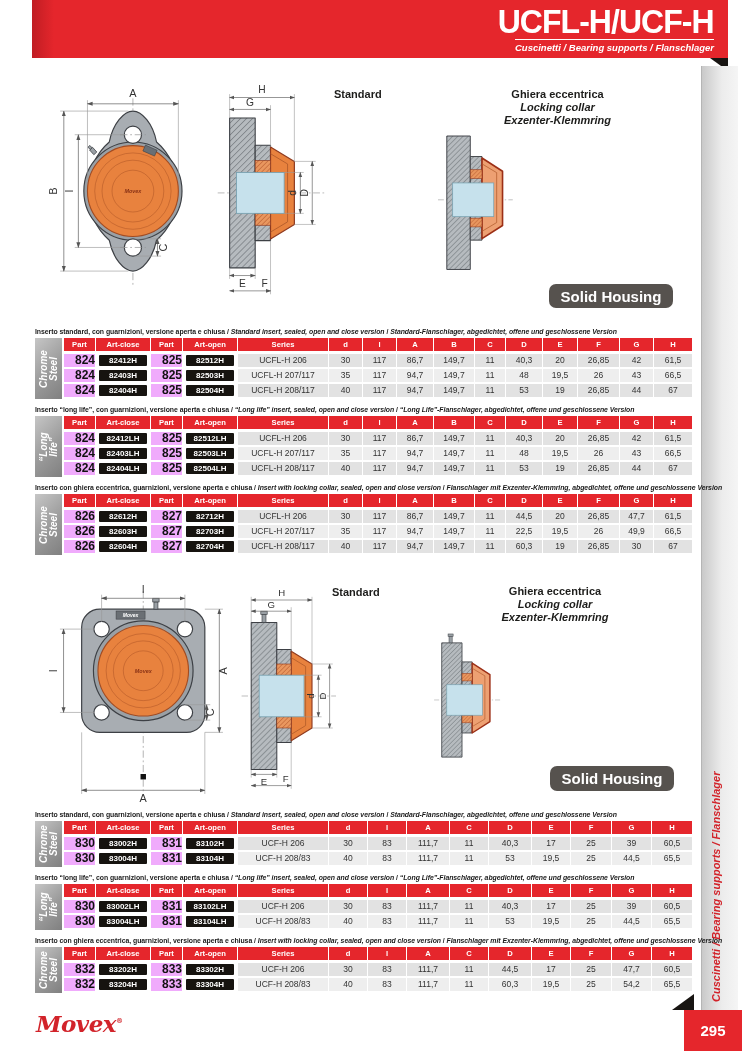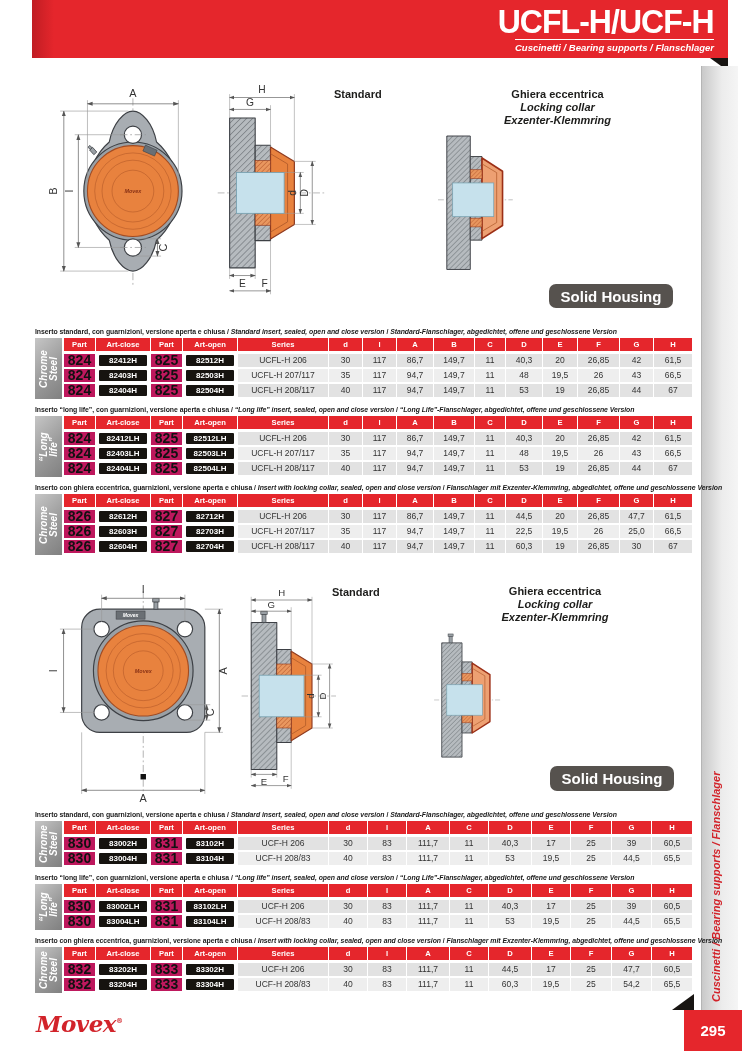--- a/index.html
+++ b/index.html
@@ -82,21 +82,21 @@
     transform:rotate(-90deg);color:#fff;font-weight:bold;font-style:italic;
     font-size:10px;line-height:10px;text-align:center;white-space:nowrap;
   }
   .tbl{width:628px;}
   .hrow,.drow{display:flex;column-gap:1px;height:13px;line-height:13px;margin-bottom:2px;}
   .hrow{margin-bottom:3px;}
   .cell{text-align:center;box-sizing:border-box;overflow:hidden;}
   .hc{background:#e5262c;color:#fff;font-size:7.6px;font-weight:bold;}
   .num,.series{background:#e2e2e2;color:#333;font-size:8.5px;}
   .alt .num,.alt .series{background:#eeeeee;}
-  .part{background:#be185d;color:#111;font-size:14px;font-weight:bold;}
+  .part{background:#f0abfc;color:#111;font-size:12px;font-weight:bold;text-align:right;}
   .art{background:#fff;}
   .artbox{
     display:block;margin:1px 3px 0 3px;height:11px;line-height:11px;
     background:#16130f;color:#fff;font-size:8px;font-weight:bold;border-radius:1px;
   }
   
   .brand-logo{
     position:absolute;left:36px;top:1010px;color:#d2232a;
     font-family:"DejaVu Serif",serif;font-weight:bold;font-style:italic;
     font-size:23px;letter-spacing:-.5px;
@@ -471,21 +471,21 @@
             </div>
             <div class="cell series" style="width: 90px;">UCFL-H 207/117</div>
             <div class="cell num" style="width: 33px;">35</div>
             <div class="cell num" style="width: 33px;">117</div>
             <div class="cell num" style="width: 36px;">94,7</div>
             <div class="cell num" style="width: 40px;">149,7</div>
             <div class="cell num" style="width: 30px;">11</div>
             <div class="cell num" style="width: 36px;">22,5</div>
             <div class="cell num" style="width: 34px;">19,5</div>
             <div class="cell num" style="width: 41px;">26</div>
-            <div class="cell num" style="width: 33px;">25,0</div>
+            <div class="cell num" style="width: 33px;">49,9</div>
             <div class="cell num" style="width: 38px;">66,5</div>
           </div>
           <div class="drow">
             <div class="cell part" style="width: 31px;">826</div>
             <div class="cell art" style="width: 54px;">
               <span class="artbox">82604H</span>
             </div>
             <div class="cell part" style="width: 31px;">827</div>
             <div class="cell art" style="width: 54px;">
               <span class="artbox">82704H</span>

